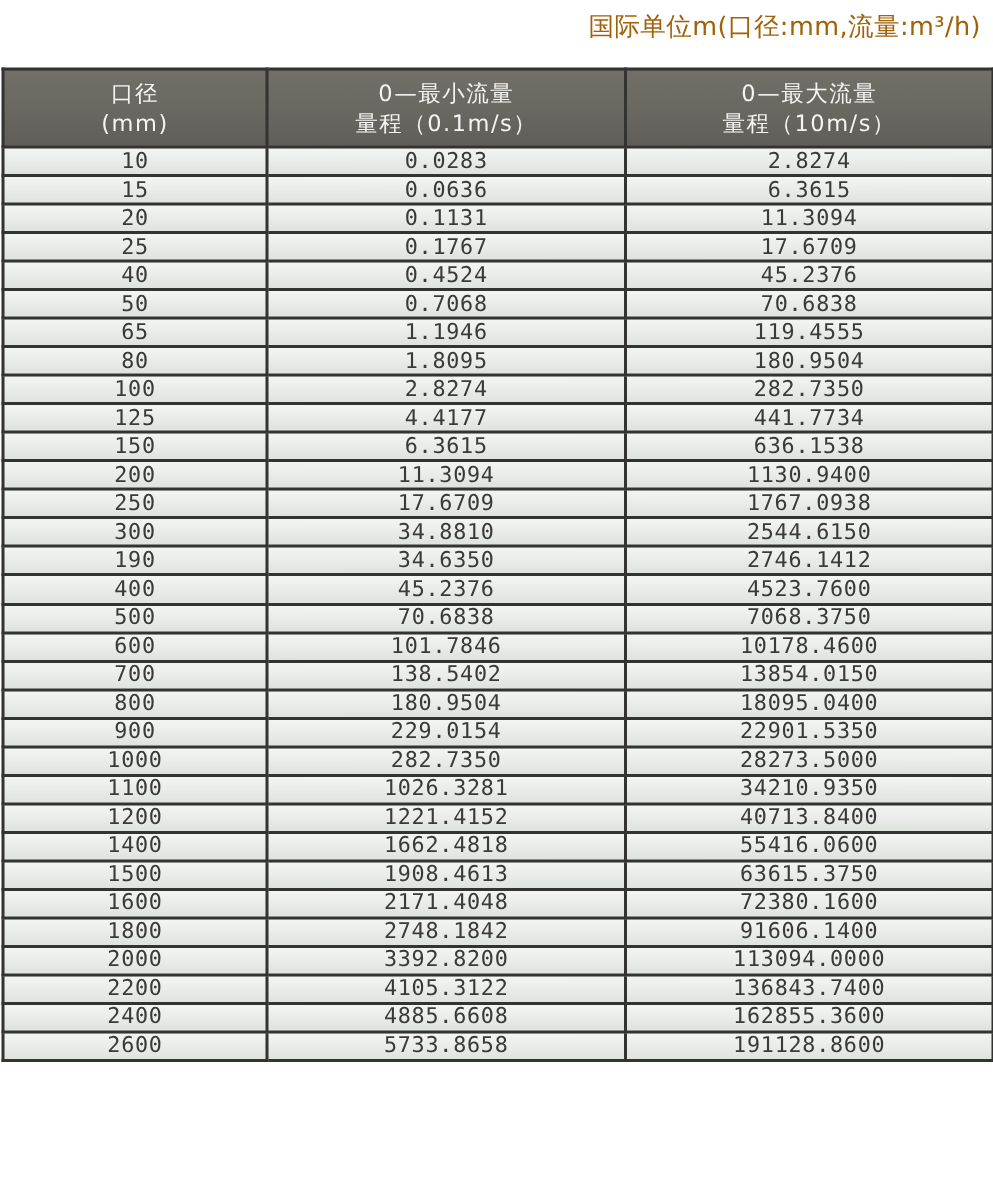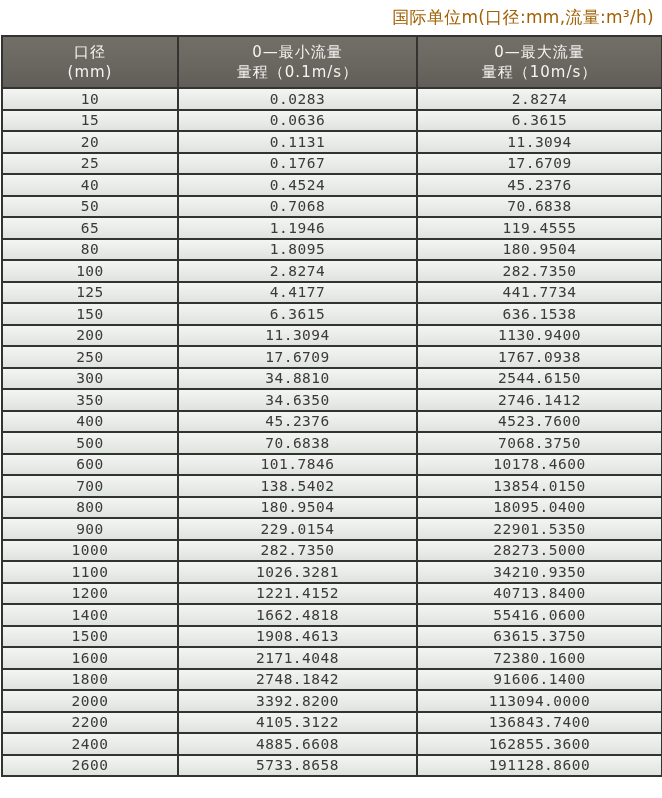--- a/index.html
+++ b/index.html
@@ -17,22 +17,22 @@
     justify-content: flex-end;
     padding: 2px 8px 0 0;
   }
   .title-bar .title-text {
     font-size: 17px;
     color: #a16207;
     letter-spacing: 0.3px;
   }
   table.flow-table {
     width: 660px;
-    height: 742px;
-    margin: 2px 1px;
+    height: 663px;
+    margin: 12px 1px;
     border-collapse: collapse;
     table-layout: fixed;
   }
   table.flow-table col.c1 { width: 176px; }
   table.flow-table col.c2 { width: 239px; }
   table.flow-table col.c3 { width: 245px; }
   table.flow-table th, table.flow-table td {
     border: 2px solid #333331;
     text-align: center;
     vertical-align: middle;
@@ -149,21 +149,21 @@
         <td>250</td>
         <td>17.6709</td>
         <td>1767.0938</td>
       </tr>
       <tr>
         <td>300</td>
         <td>34.8810</td>
         <td>2544.6150</td>
       </tr>
       <tr>
-        <td>350</td>
+        <td>190</td>
         <td>34.6350</td>
         <td>2746.1412</td>
       </tr>
       <tr>
         <td>400</td>
         <td>45.2376</td>
         <td>4523.7600</td>
       </tr>
       <tr>
         <td>500</td>

